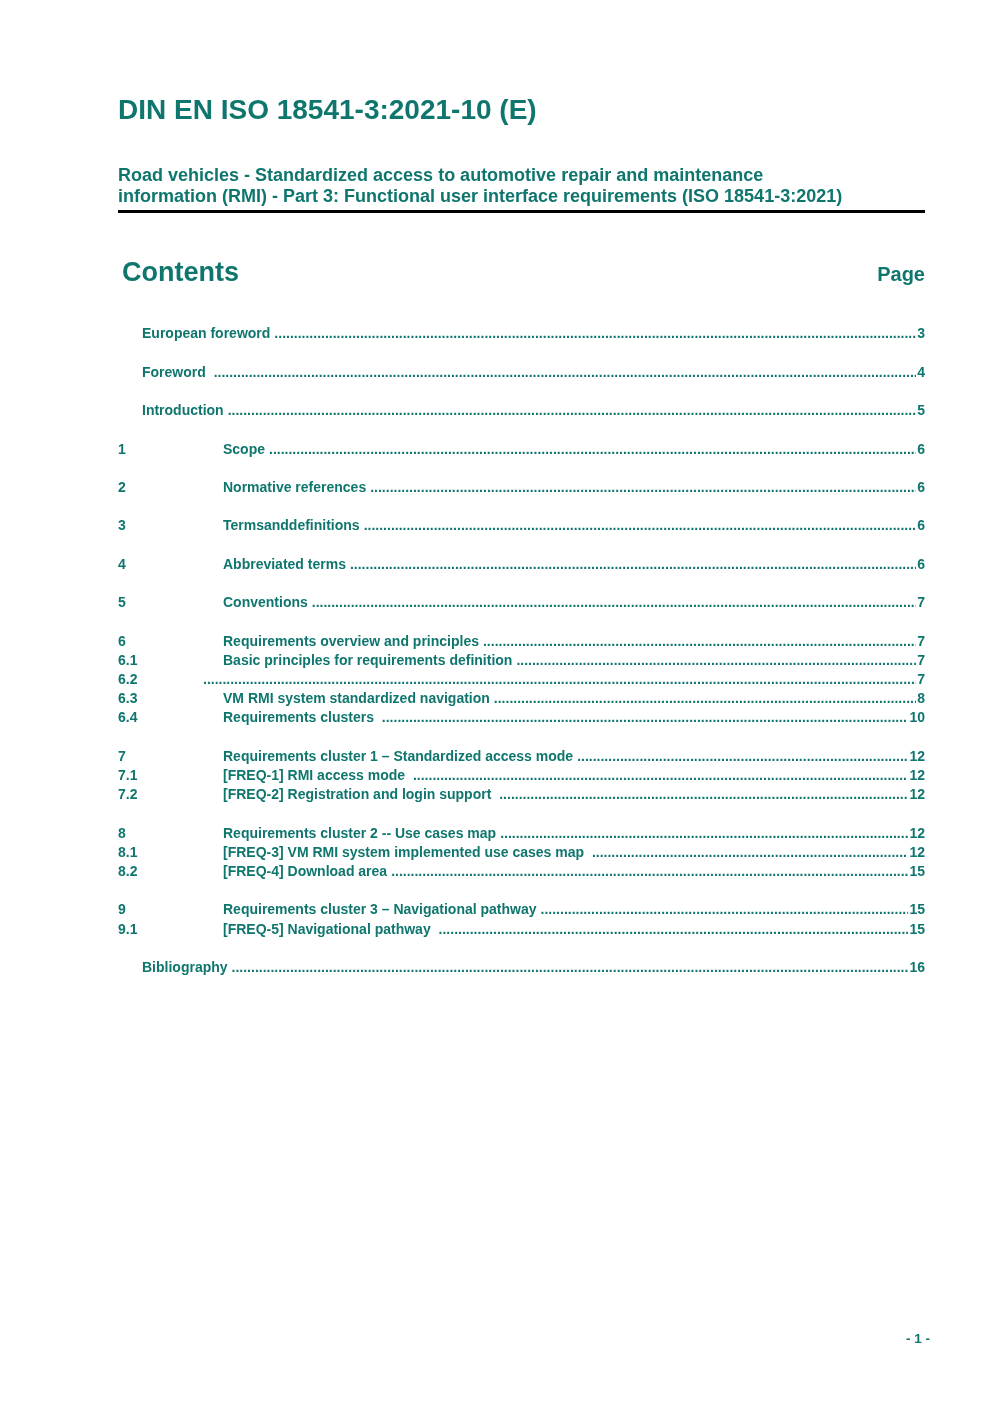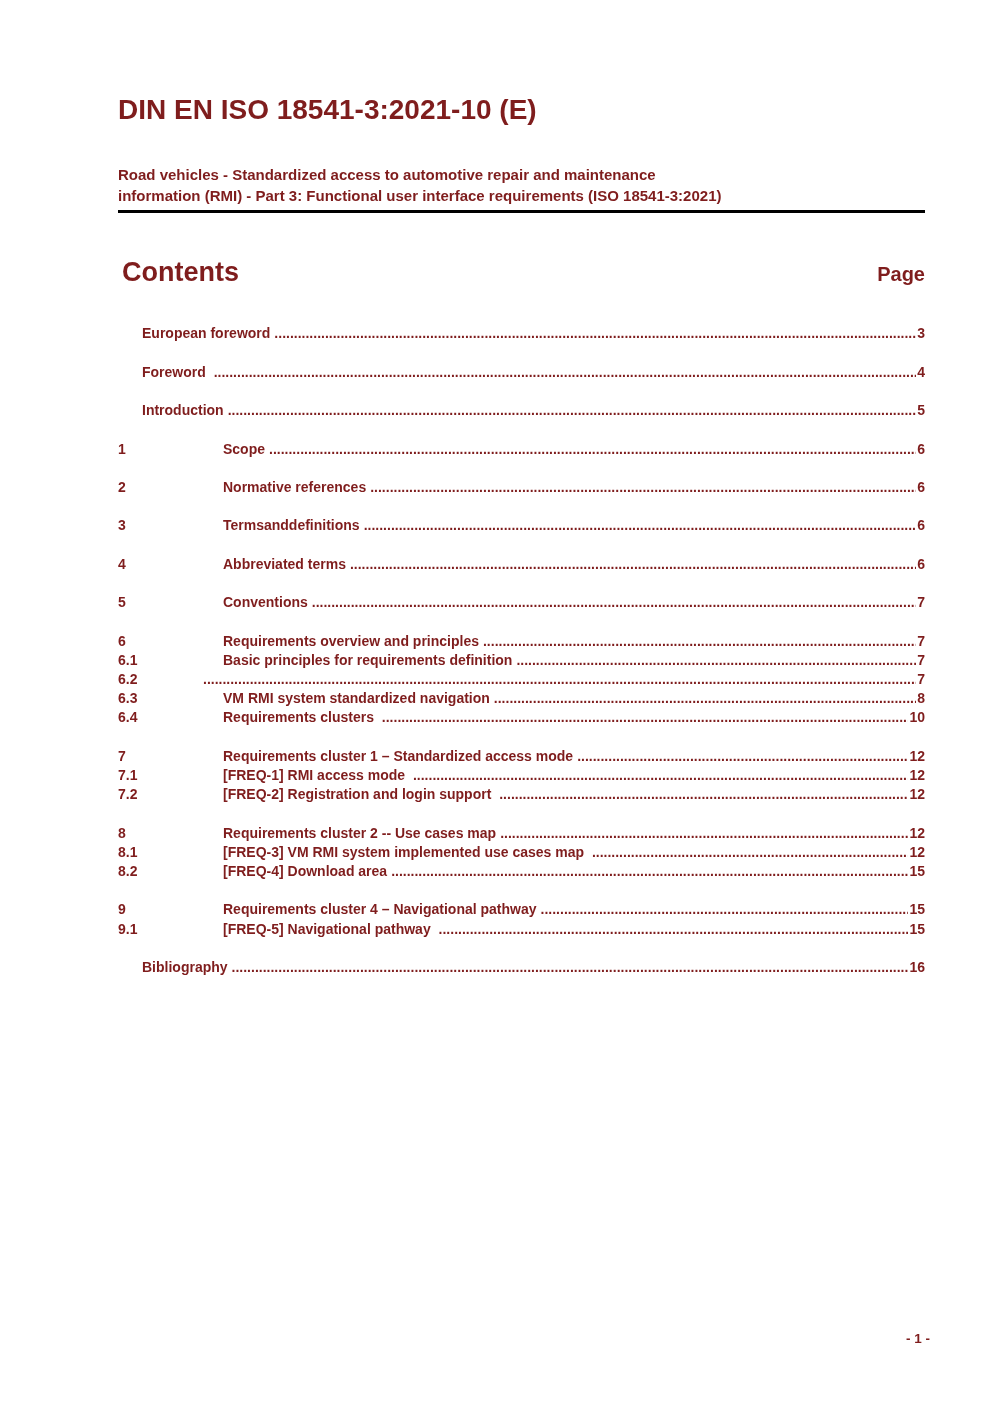--- a/index.html
+++ b/index.html
@@ -4,34 +4,34 @@
 <style>
   html, body { margin: 0; padding: 0; background: #ffffff; }
   .page {
     position: relative;
     width: 992px;
     height: 1403px;
     background: #ffffff;
     overflow: hidden;
     font-family: "Liberation Sans", sans-serif;
     font-weight: bold;
-    color: #7f1d1d;
+    color: #0f766e;
   }
   .content { padding: 95px 67px 0 118px; }
 
   .doc-number {
     font-size: 28px;
     line-height: 1.05;
     margin: 0;
     white-space: nowrap;
   }
 
   .subtitle {
     margin-top: 41px;
-    font-size: 15px;
+    font-size: 18px;
     line-height: 20.5px;
     padding-bottom: 4px;
     border-bottom: 3px solid #000;
   }
   .subtitle div { white-space: nowrap; }
 
   .contents-row {
     display: flex;
     justify-content: space-between;
     align-items: baseline;
@@ -213,21 +213,21 @@
 
       <div class="row sub">
         <span class="num">8.2</span>
         <span class="label">[FREQ-4] Download area</span>
         <span class="dots"></span>
         <span class="pagenum">15</span>
       </div>
 
       <div class="row major">
         <span class="num">9</span>
-        <span class="label">Requirements cluster 4 – Navigational pathway</span>
+        <span class="label">Requirements cluster 3 – Navigational pathway</span>
         <span class="dots"></span>
         <span class="pagenum">15</span>
       </div>
 
       <div class="row sub">
         <span class="num">9.1</span>
         <span class="label">[FREQ-5] Navigational pathway </span>
         <span class="dots"></span>
         <span class="pagenum">15</span>
       </div>

